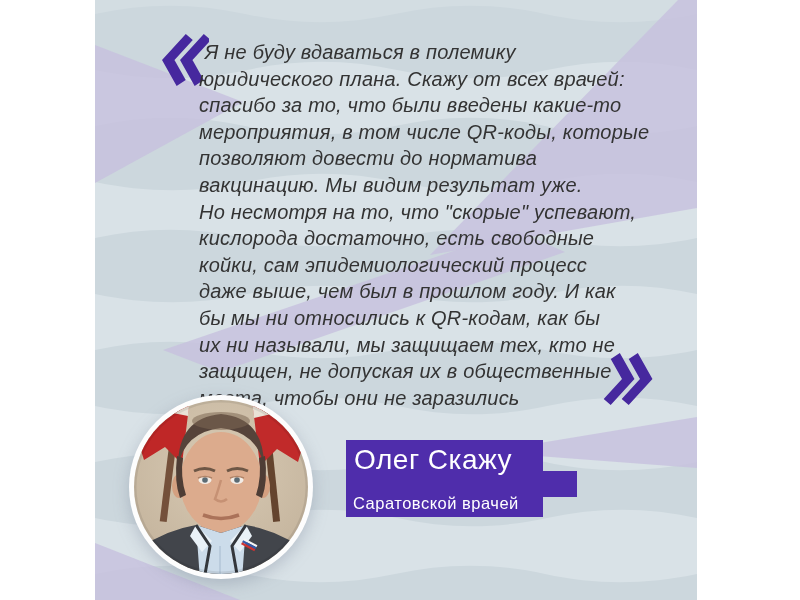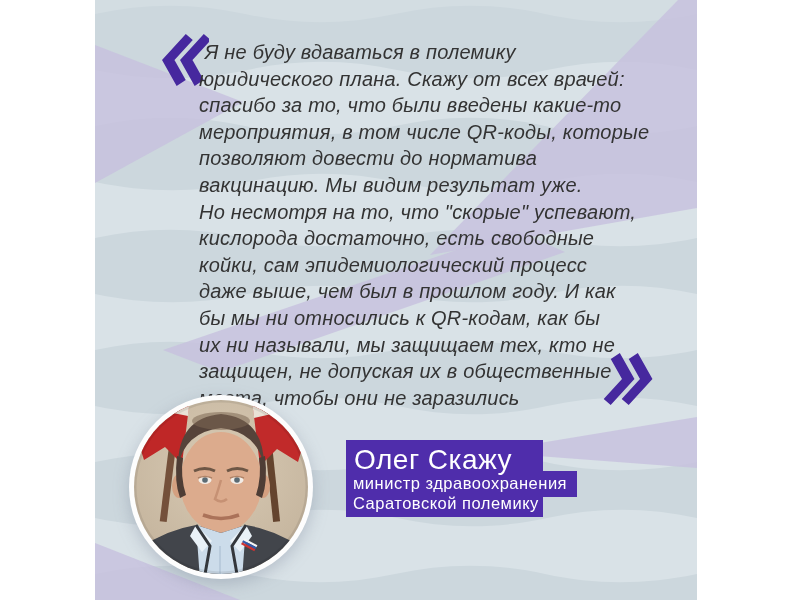--- a/index.html
+++ b/index.html
@@ -159,17 +159,16 @@
             <rect x="113" y="151.4" width="15" height="2.2" fill="#cc3333"></rect>
           </g>
         </g>
         <circle cx="93" cy="93" r="86" fill="none" stroke="rgba(0,0,0,0.08)" stroke-width="3"></circle>
       </g>
     </svg>
 
     <div class="panel-main"></div>
     <div class="panel-ext"></div>
     <div class="person-name">Олег Скажу</div>
-    <div class="person-title1">министр здравоохранения</div>
-    <div class="person-title2">Саратовской полемику</div>
+    <div class="person-title2">Саратовской врачей</div>
 
   </div>
 </div>
 
 </body></html>

